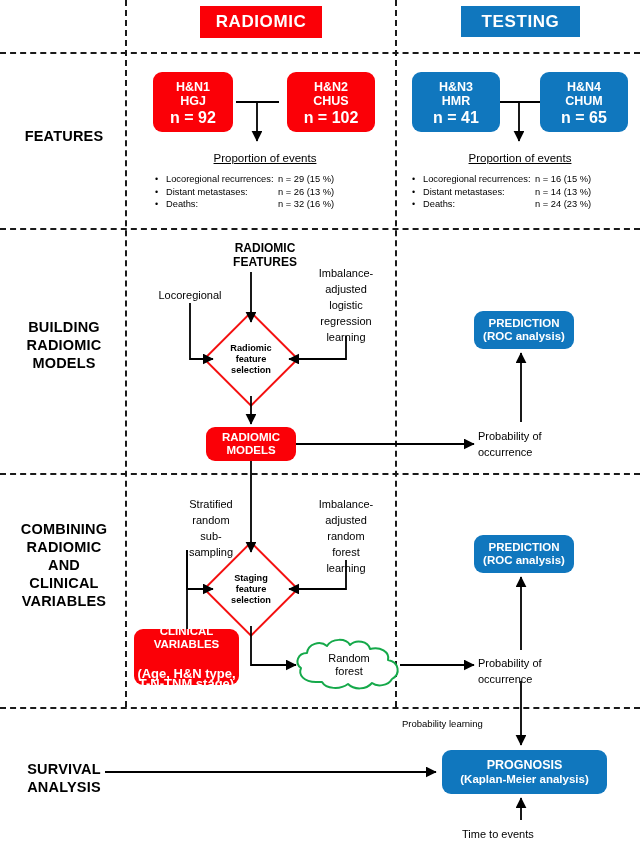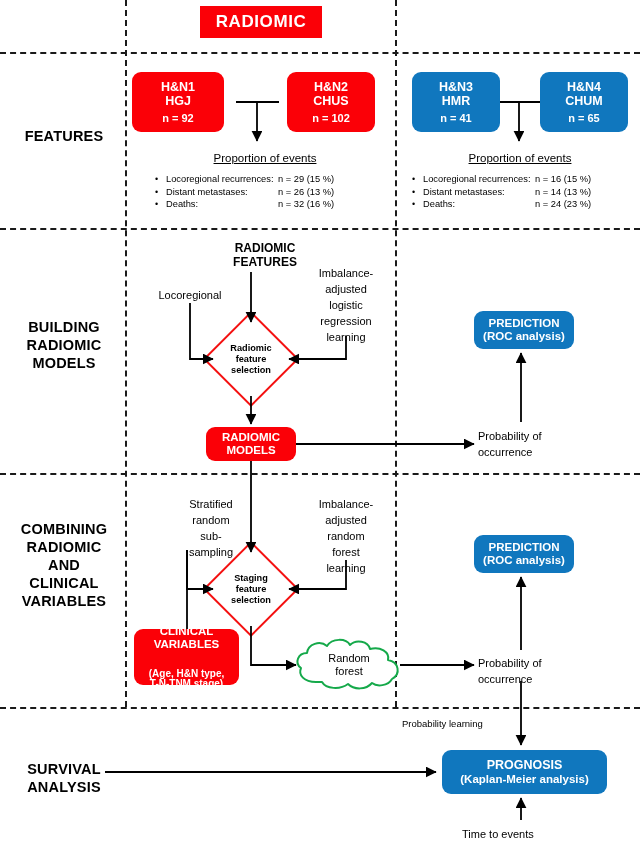--- a/index.html
+++ b/index.html
@@ -63,21 +63,21 @@
     flex-direction: column;
     align-items: center;
     justify-content: center;
     text-align: center;
     font-weight: bold;
     line-height: 14px;
   }
   .rbox.red { background: #fb0007; }
   .rbox.blue { background: #1077be; }
   .ds-name { font-size: 12.5px; font-weight: bold; }
-  .ds-n { font-size: 11px; font-weight: bold; margin-top: 3px; }
+  .ds-n { font-size: 16px; font-weight: bold; margin-top: 3px; }
 
   
   .prop-title {
     font-size: 11.5px;
     text-decoration: underline;
     text-align: center;
     white-space: nowrap;
   }
   .prop-list {
     font-size: 9.3px;
@@ -154,34 +154,35 @@
 <div id="canvas">
 
   <div class="abs hdiv" style="top:52px;"></div>
   <div class="abs hdiv" style="top:228px;"></div>
   <div class="abs hdiv" style="top:473px;"></div>
   <div class="abs hdiv" style="top:707px;"></div>
   <div class="abs vdiv" style="left:125px;top:0px;height:707px;"></div>
   <div class="abs vdiv" style="left:395px;top:0px;height:707px;"></div>
 
   <div class="abs chip chip-red" style="left:200px;top:6px;width:122px;height:32px;">RADIOMIC</div>
+  <div class="abs chip chip-blue" style="left:461px;top:6px;width:119px;height:31px;">TESTING</div>
 
   <div class="abs sect-label" style="left:8px;top:127px;width:112px;">FEATURES</div>
   <div class="abs sect-label" style="left:8px;top:318px;width:112px;white-space:pre-line;">BUILDING
 RADIOMIC
 MODELS</div>
   <div class="abs sect-label" style="left:8px;top:520px;width:112px;white-space:pre-line;">COMBINING
 RADIOMIC
 AND
 CLINICAL
 VARIABLES</div>
   <div class="abs sect-label" style="left:8px;top:760px;width:112px;white-space:pre-line;">SURVIVAL
 ANALYSIS</div>
 
-  <div class="abs rbox red" style="left:132px;top:72px;width:92px;height:60px;">
+  <div class="abs rbox red" style="left:153px;top:72px;width:80px;height:60px;">
     <div class="ds-name">H&amp;N1</div>
     <div class="ds-name">HGJ</div>
     <div class="ds-n">n = 92</div>
   </div>
   <div class="abs rbox red" style="left:287px;top:72px;width:88px;height:60px;">
     <div class="ds-name">H&amp;N2</div>
     <div class="ds-name">CHUS</div>
     <div class="ds-n">n = 102</div>
   </div>
 
@@ -279,21 +280,21 @@
   <div class="abs diamond-wrap" style="left:217px;top:555px;width:68px;height:68px;">
     <div class="diamond-shape"></div>
     <div class="diamond-text">Staging
 feature
 selection</div>
   </div>
 
   <div class="abs rbox red" style="left:134px;top:629px;width:105px;height:56px;">
     <div style="white-space:pre-line;font-size:11.5px;line-height:13px;">CLINICAL
 VARIABLES</div>
-    <div style="white-space:pre-line;font-size:10px;line-height:10.5px;font-weight:bold;margin-top:18px;text-align:center;">(Age, H&amp;N type,
+    <div style="white-space:pre-line;font-size:13px;line-height:10.5px;font-weight:bold;margin-top:18px;text-align:center;">(Age, H&amp;N type,
 T-N-TNM stage)</div>
   </div>
 
   <div class="abs" style="left:292px;top:638px;width:114px;height:54px;">
     <svg width="114" height="54" viewBox="0 0 114 54">
       <path d="M24 44 C12 44 6 37 9 30 C2 25 6 15 15 15 C16 6 28 2 35 8
                C40 0 54 0 58 7 C64 1 76 3 78 11 C88 8 98 14 96 22
                C107 24 109 36 100 41 C96 48 85 49 80 45
                C74 52 62 52 56 46 C48 52 34 51 30 44 Z" fill="#ffffff" stroke="#15a94a" stroke-width="2" stroke-linejoin="round"></path>
     </svg>

